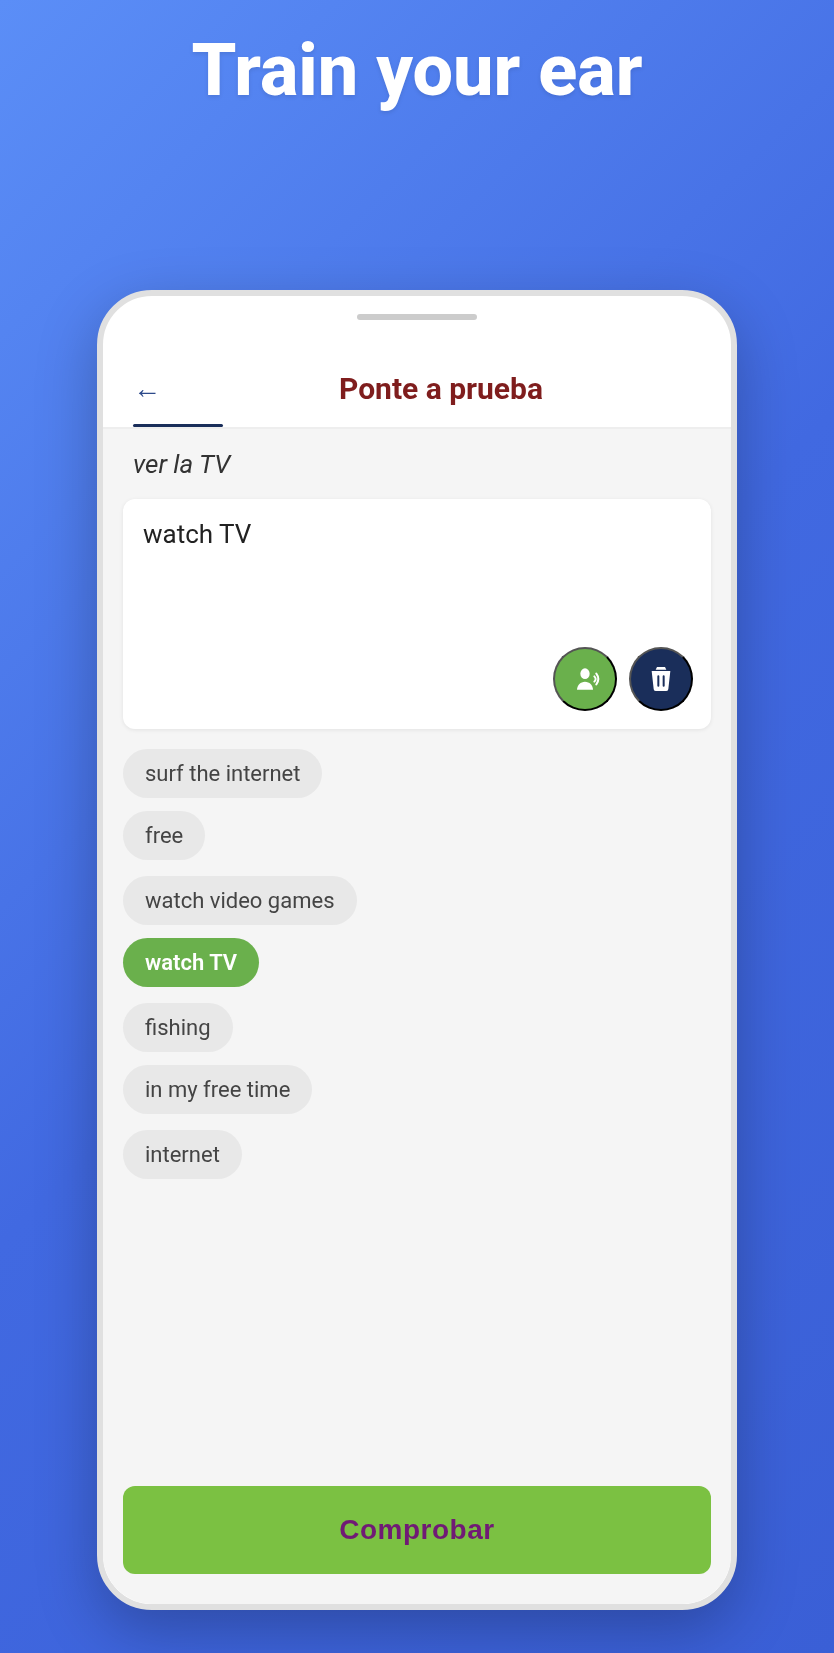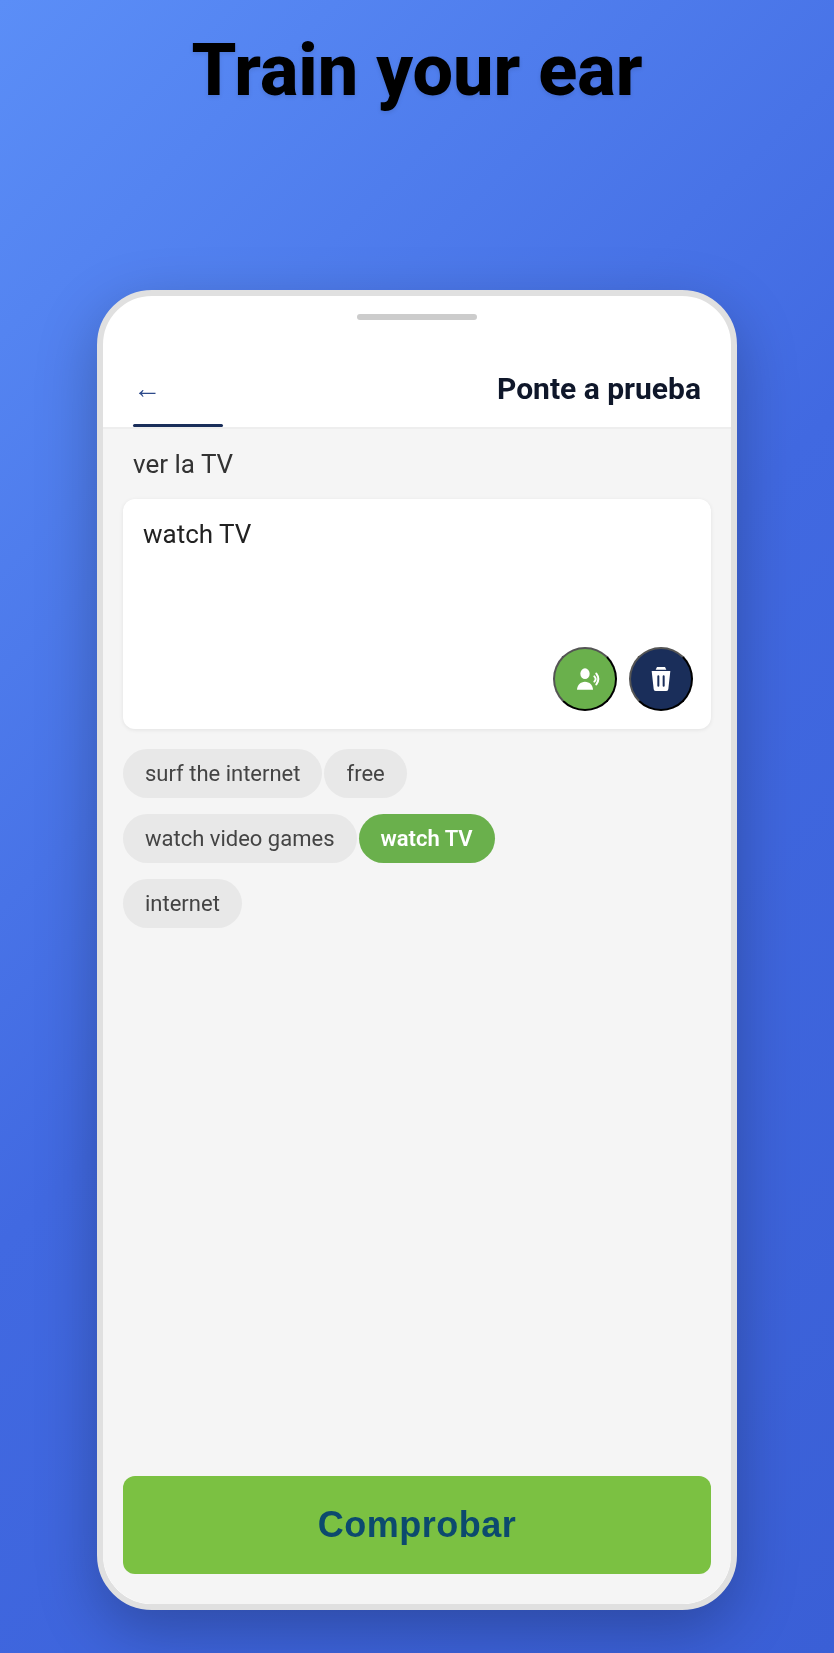--- a/index.html
+++ b/index.html
@@ -17,21 +17,21 @@
       position: absolute;
       top: 0; left: 0; right: 0; bottom: 0;
       background: linear-gradient(135deg, #5b8ef7 0%, #4169e1 50%, #3a5fd6 100%);
     }
 
     .hero-text {
       position: absolute;
       top: 30px;
       left: 0; right: 0;
       text-align: center;
-      color: #000000;
+      color: #ffffff;
       padding: 0 40px;
     }
 
     .hero-text h1 {
       font-size: 72px;
       font-weight: 800;
       line-height: 1.15;
       text-shadow: 0 2px 4px rgba(0,0,0,0.1);
     }
 
@@ -93,41 +93,42 @@
       font-size: 28px;
       color: #2d4a8a;
       cursor: pointer;
       margin-right: 20px;
       font-weight: bold;
     }
 
     .screen-title {
       font-size: 30px;
       font-weight: 700;
-      color: #0f172a;
+      color: #7f1d1d;
       flex: 1;
-      text-align: right;
+      text-align: center;
     }
 
     .underline-bar {
       height: 3px;
       width: 90px;
       background: #1a2e5a;
       margin-left: 0;
       border-radius: 2px;
     }
 
     .question-row {
       background: #f5f5f5;
       padding: 20px 30px;
     }
 
     .question-text {
       font-size: 26px;
       color: #333;
+      font-style: italic;
     }
 
     .answer-box {
       background: white;
       margin: 0 20px;
       border-radius: 12px;
       padding: 20px 20px 80px 20px;
       position: relative;
       min-height: 230px;
       box-shadow: 0 1px 4px rgba(0,0,0,0.08);
@@ -183,23 +184,24 @@
     .chips-area {
       padding: 20px 20px 10px 20px;
       background: #f5f5f5;
       flex: 1;
       overflow: hidden;
     }
 
     .chips-row {
       display: flex;
       flex-wrap: nowrap;
-      gap: 2px;
+      gap: 13px;
       margin-bottom: 16px;
       align-items: flex-start;
+      flex-direction: column;
     }
 
     .chip {
       background: #e8e8e8;
       border-radius: 30px;
       padding: 12px 22px;
       font-size: 22px;
       color: #444;
       cursor: pointer;
       white-space: nowrap;
@@ -215,23 +217,23 @@
       padding: 20px 20px 30px 20px;
       background: #f5f5f5;
     }
 
     .comprobar-btn {
       width: 100%;
       background: #7bc142;
       border: none;
       border-radius: 12px;
       padding: 28px;
-      font-size: 36px;
+      font-size: 28px;
       font-weight: 700;
-      color: #0c4a6e;
+      color: #701a75;
       cursor: pointer;
       letter-spacing: 0.5px;
     }
   </style>
 </head>
 <body>
 
 <div class="bg-blue"></div>
 
 <div class="hero-text">
@@ -285,20 +287,24 @@
         <div class="chips-row">
           <div class="chip">surf the internet</div>
           <div class="chip">free</div>
         </div>
 
         <div class="chips-row">
           <div class="chip">watch video games</div>
           <div class="chip active">watch TV</div>
         </div>
 
+        <div class="chips-row">
+          <div class="chip">fishing</div>
+          <div class="chip">in my free time</div>
+        </div>
 
 
         <div class="chips-row">
           <div class="chip">internet</div>
         </div>
       </div>
 
       <div class="bottom-btn-area">
         <button class="comprobar-btn">Comprobar</button>
       </div>

